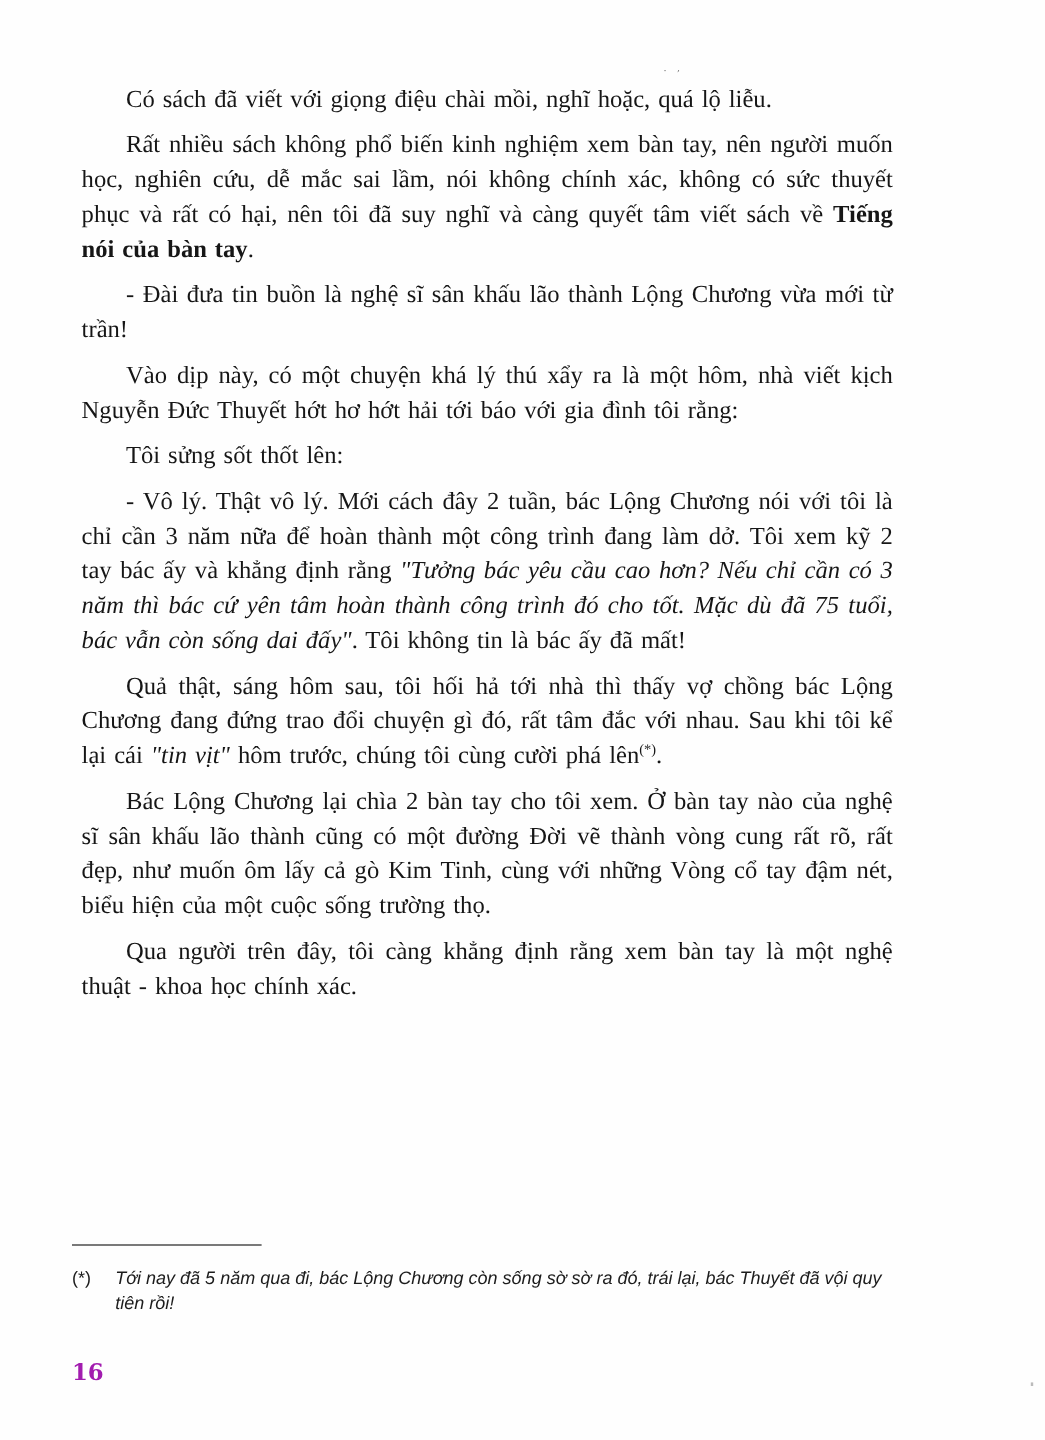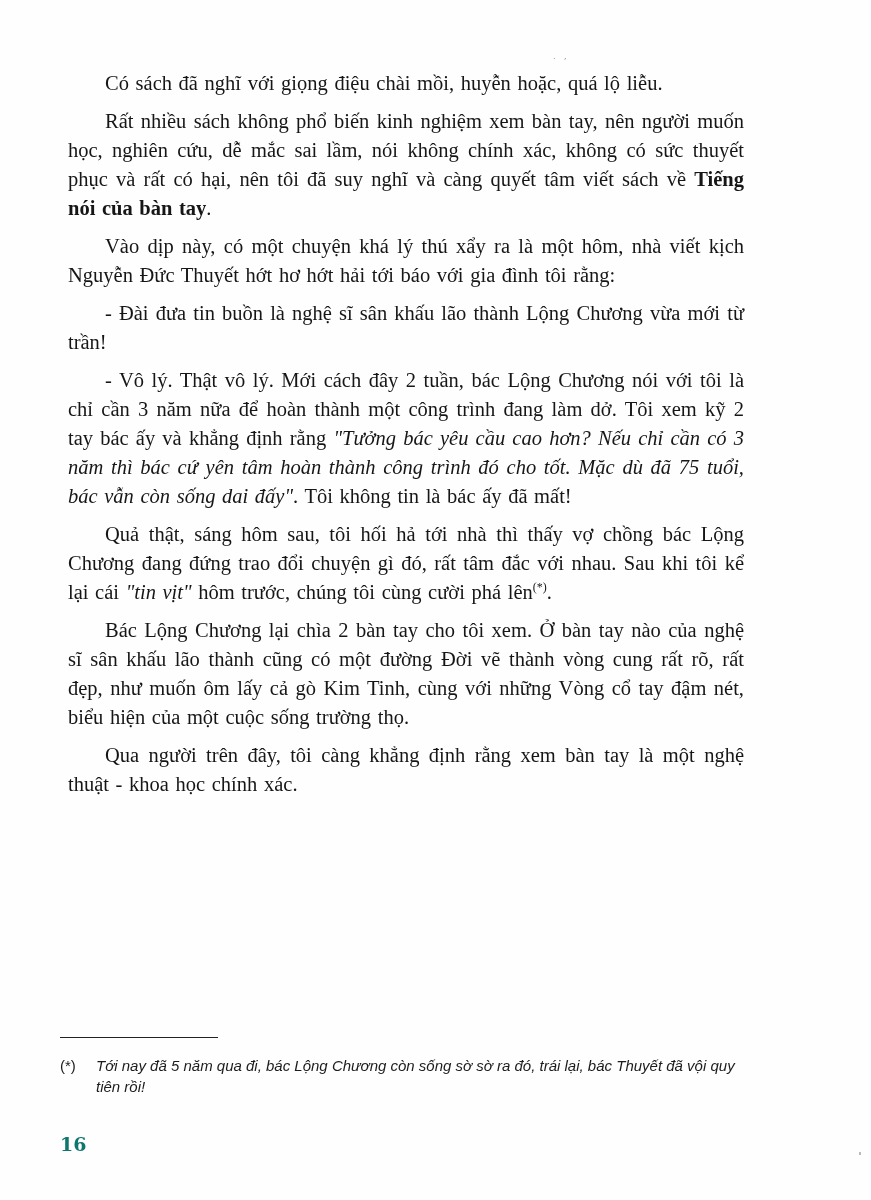--- a/index.html
+++ b/index.html
@@ -80,49 +80,52 @@
       flex: 1;
       font-style: italic;
     }
     .page-number {
       position: absolute;
       left: 60px;
       top: 1133px;
       font-family: "DejaVu Serif", "Liberation Serif", serif;
       font-weight: bold;
       font-size: 19px;
-      color: #0f766e;
+      color: #a21caf;
     }
     .edge-speck {
       position: absolute;
       left: 859px;
       top: 1152px;
       width: 2px;
       height: 3px;
       background: #bbb;
     }
   </style>
 </head>
 <body>
 
 <div class="page">
   <div class="specks">. ,</div>
 
   <div class="body-text">
     <p>
-      <span>Có sách đã nghĩ với giọng điệu chài mồi, huyễn hoặc, quá lộ liễu.</span>
+      <span>Có sách đã viết với giọng điệu chài mồi, nghĩ hoặc, quá lộ liễu.</span>
     </p>
     <p>
       <span>Rất nhiều sách không phổ biến kinh nghiệm xem bàn tay, nên người muốn học, nghiên cứu, dễ mắc sai lầm, nói không chính xác, không có sức thuyết phục và rất có hại, nên tôi đã suy nghĩ và càng quyết tâm viết sách về </span><span class="bold">Tiếng nói của bàn tay</span><span>.</span>
     </p>
     <p>
+      <span>- Đài đưa tin buồn là nghệ sĩ sân khấu lão thành Lộng Chương vừa mới từ trần!</span>
+    </p>
+    <p>
       <span>Vào dịp này, có một chuyện khá lý thú xẩy ra là một hôm, nhà viết kịch Nguyễn Đức Thuyết hớt hơ hớt hải tới báo với gia đình tôi rằng:</span>
     </p>
     <p>
-      <span>- Đài đưa tin buồn là nghệ sĩ sân khấu lão thành Lộng Chương vừa mới từ trần!</span>
+      <span>Tôi sửng sốt thốt lên:</span>
     </p>
     <p>
       <span>- Vô lý. Thật vô lý. Mới cách đây 2 tuần, bác Lộng Chương nói với tôi là chỉ cần 3 năm nữa để hoàn thành một công trình đang làm dở. Tôi xem kỹ 2 tay bác ấy và khẳng định rằng </span><span class="ital">"Tưởng bác yêu cầu cao hơn? Nếu chỉ cần có 3 năm thì bác cứ yên tâm hoàn thành công trình đó cho tốt. Mặc dù đã 75 tuổi, bác vẫn còn sống dai đấy"</span><span>. Tôi không tin là bác ấy đã mất!</span>
     </p>
     <p>
       <span>Quả thật, sáng hôm sau, tôi hối hả tới nhà thì thấy vợ chồng bác Lộng Chương đang đứng trao đổi chuyện gì đó, rất tâm đắc với nhau. Sau khi tôi kể lại cái </span><span class="ital">"tin vịt"</span><span> hôm trước, chúng tôi cùng cười phá lên</span><sup class="fn">(*)</sup><span>.</span>
     </p>
     <p>
       <span>Bác Lộng Chương lại chìa 2 bàn tay cho tôi xem. Ở bàn tay nào của nghệ sĩ sân khấu lão thành cũng có một đường Đời vẽ thành vòng cung rất rõ, rất đẹp, như muốn ôm lấy cả gò Kim Tinh, cùng với những Vòng cổ tay đậm nét, biểu hiện của một cuộc sống trường thọ.</span>
     </p>

